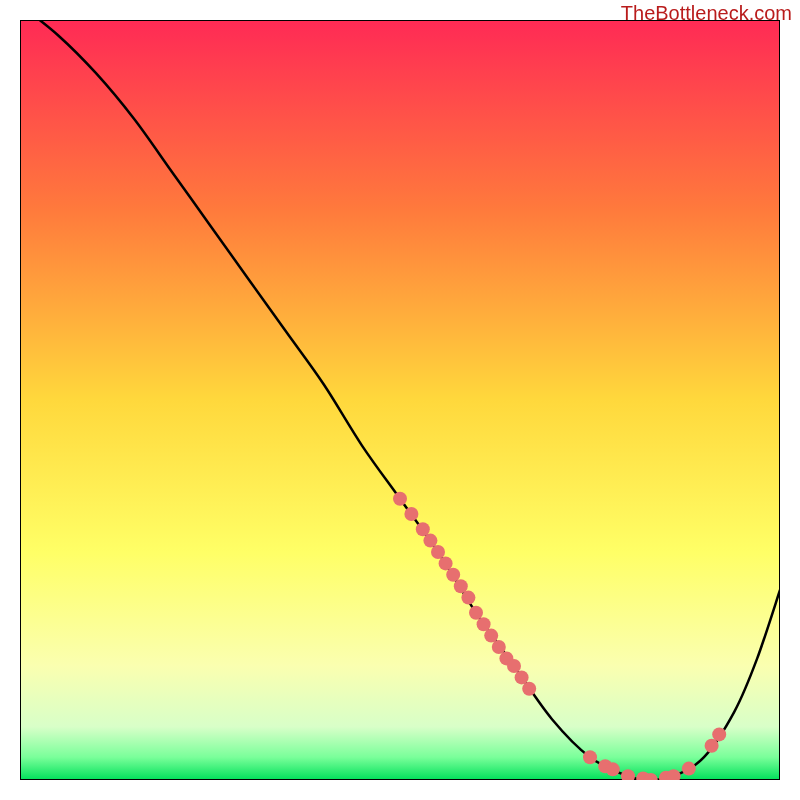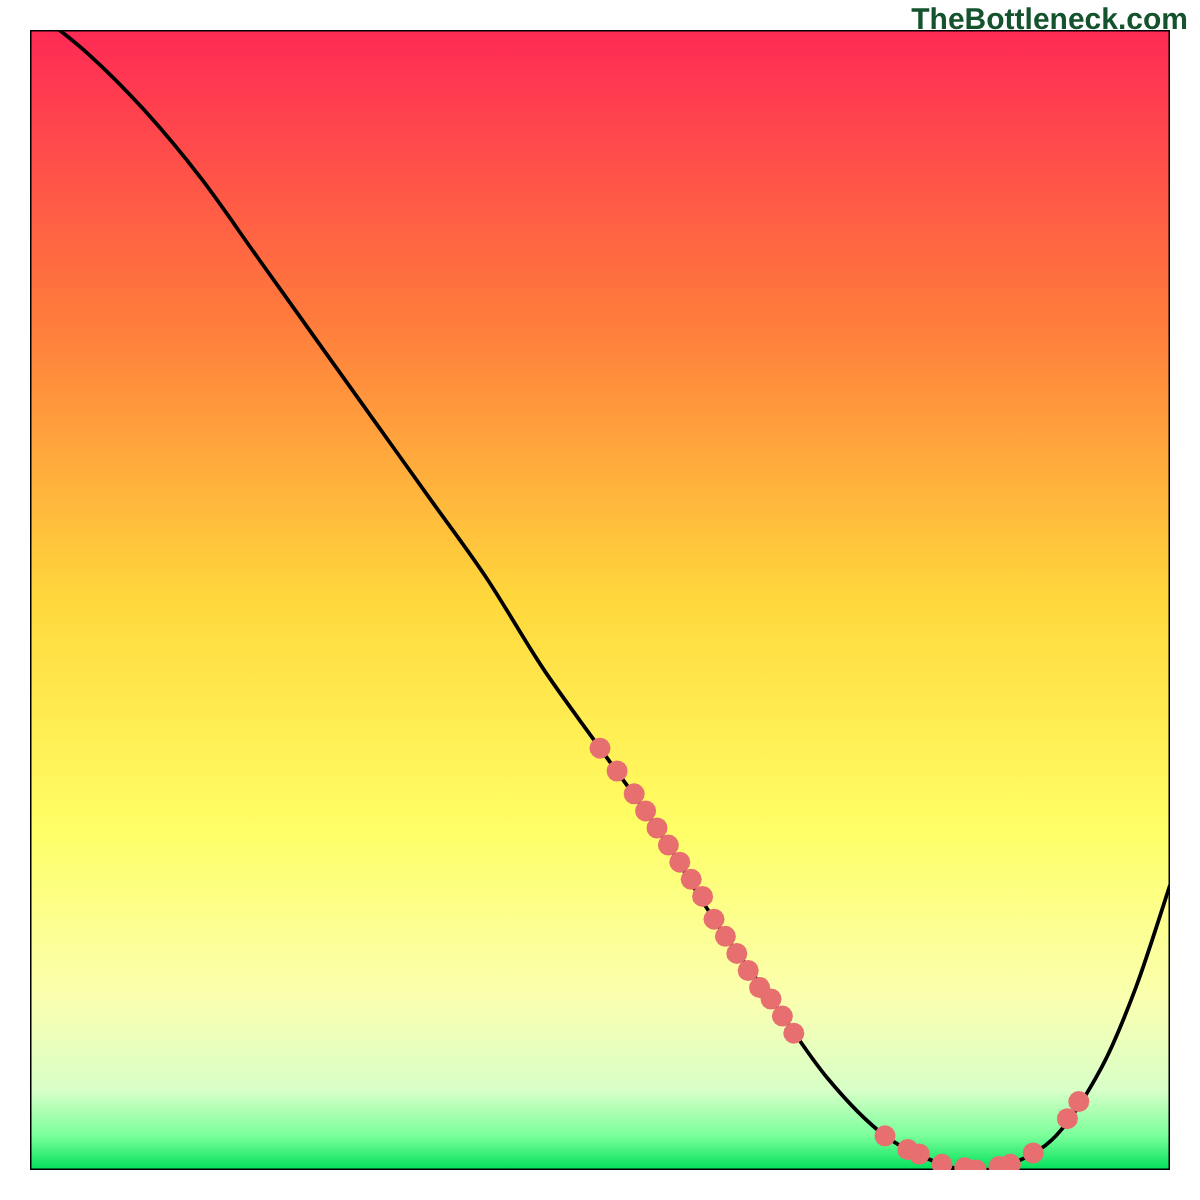--- a/index.html
+++ b/index.html
@@ -8,23 +8,23 @@
     width: 800px;
     height: 800px;
     position: relative;
     font-family: Arial, sans-serif;
     background: #fff;
   }
   .watermark {
     position: absolute;
     top: 2px;
     right: 8px;
-    color: #14532d;
+    color: #b91c1c;
     font-size: 20px;
-    font-weight: 700;
+    font-weight: 400;
     z-index: 10;
   }
   .plot-area {
     position: absolute;
     left: 20px;
     top: 20px;
     width: 760px;
     height: 760px;
   }
   svg {

